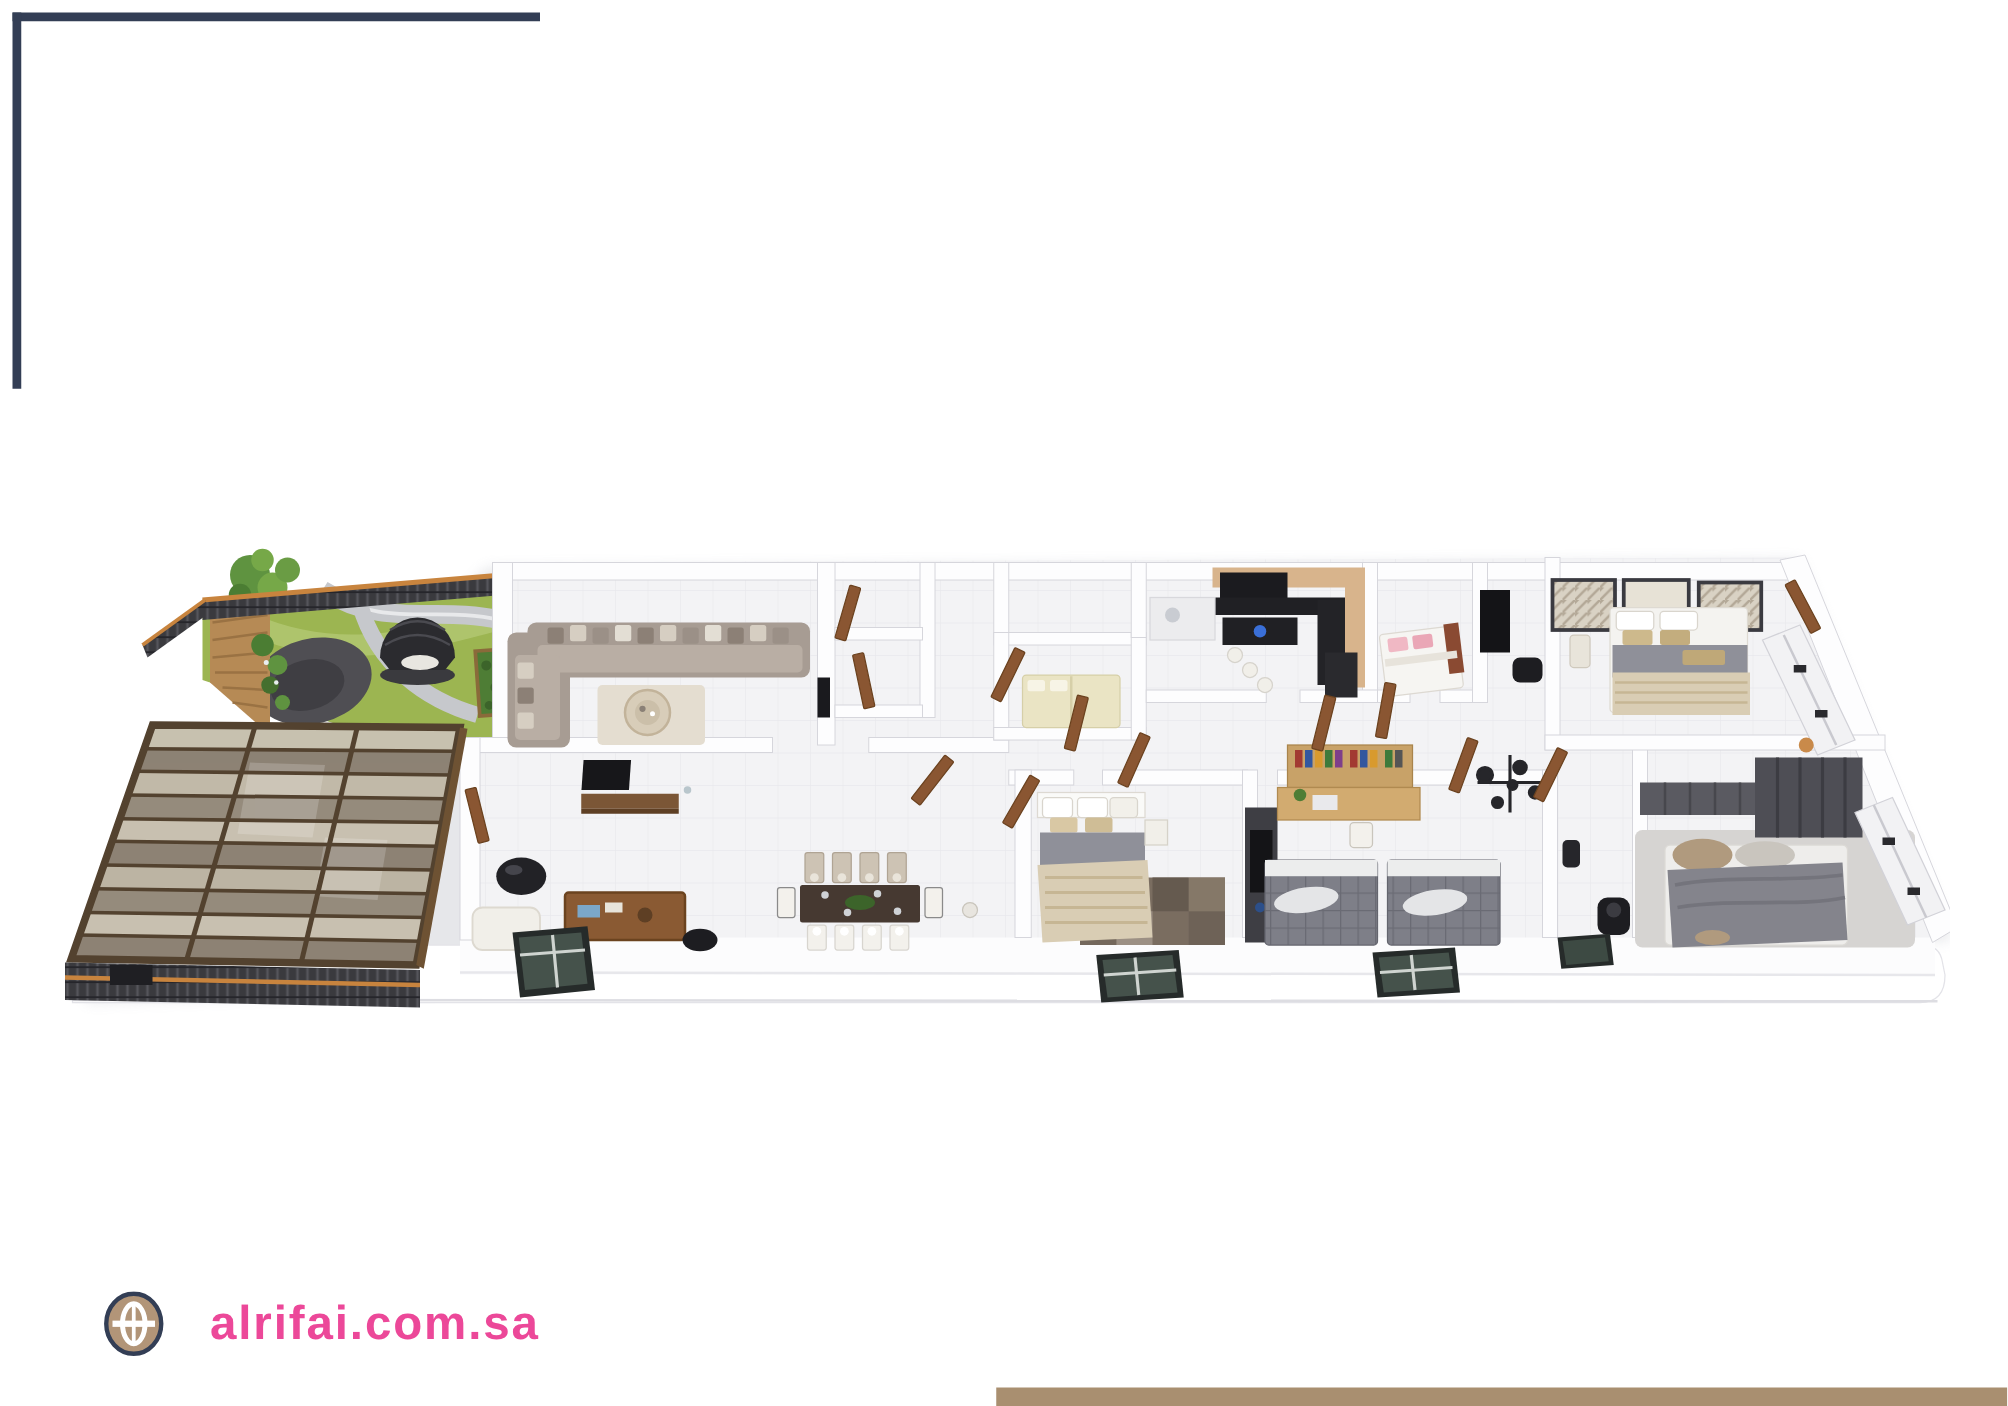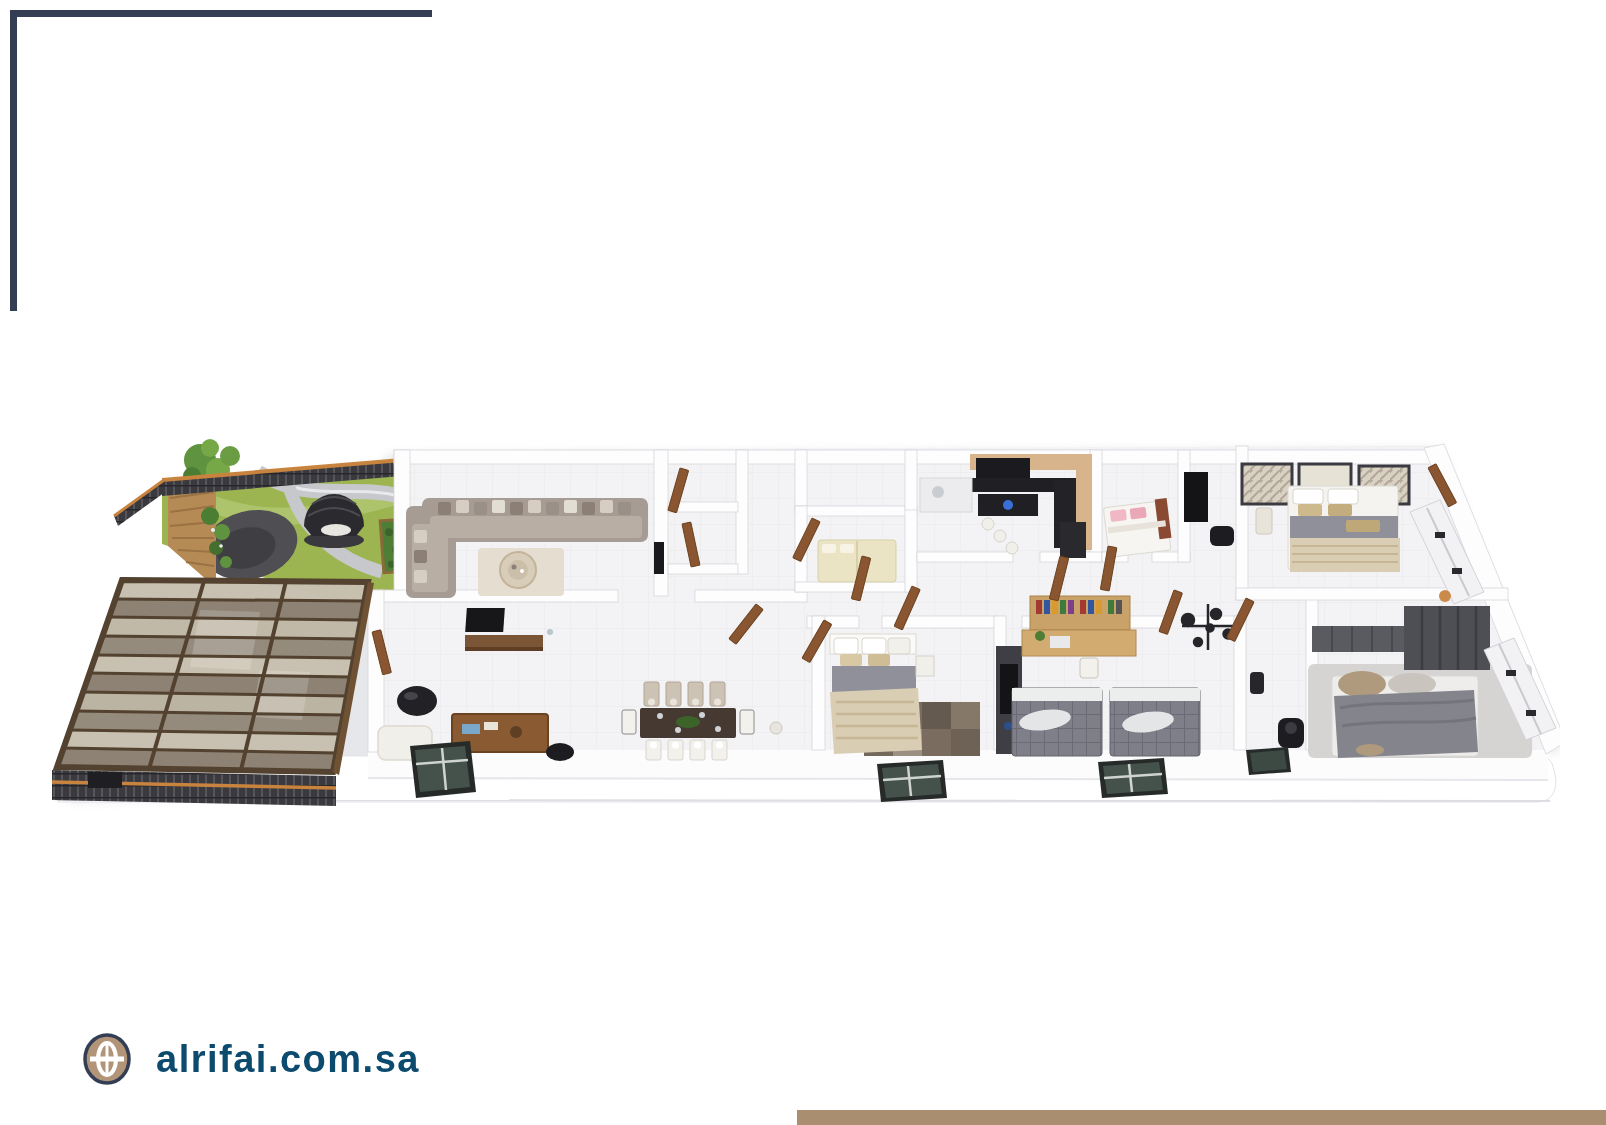--- a/index.html
+++ b/index.html
@@ -6,21 +6,21 @@
   #stage{position:relative;width:1606px;height:1125px;background:#ffffff;overflow:hidden;
          font-family:"Liberation Sans",sans-serif;}
   .bracket{position:absolute;background:#333e55;}
   #bracket-h{left:10px;top:10px;width:422px;height:7px;}
   #bracket-v{left:10px;top:10px;width:7px;height:301px;}
   #plan{position:absolute;left:50px;top:420px;width:1510px;height:400px;}
   .wall{fill:#fdfdfe;stroke:#d6d6dc;stroke-width:.8;}
   .door{fill:#8a5632;stroke:#6b421f;stroke-width:1;}
   .floorline{stroke:#e9e9ed;stroke-width:1;}
   #footer{position:absolute;left:82px;top:1032px;height:54px;display:flex;align-items:center;}
-  #site-text{margin-left:24px;font-size:38px;font-weight:700;color:#0c4a6e;letter-spacing:1.5px;}
+  #site-text{margin-left:36px;font-size:38px;font-weight:700;color:#ec4899;letter-spacing:1.5px;}
   #footer-bar{position:absolute;left:797px;top:1110px;width:809px;height:15px;background:#a98f70;}
 </style>
 </head>
 <body>
 
 <div id="stage">
 
   <div id="bracket-h" class="bracket"></div>
   <div id="bracket-v" class="bracket"></div>
 

